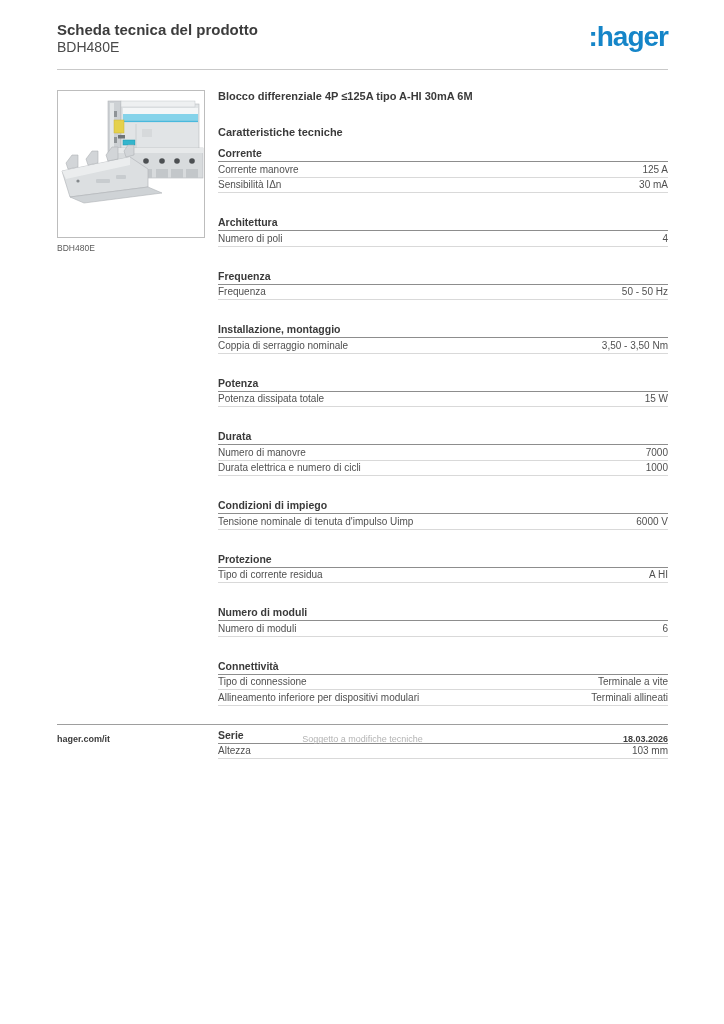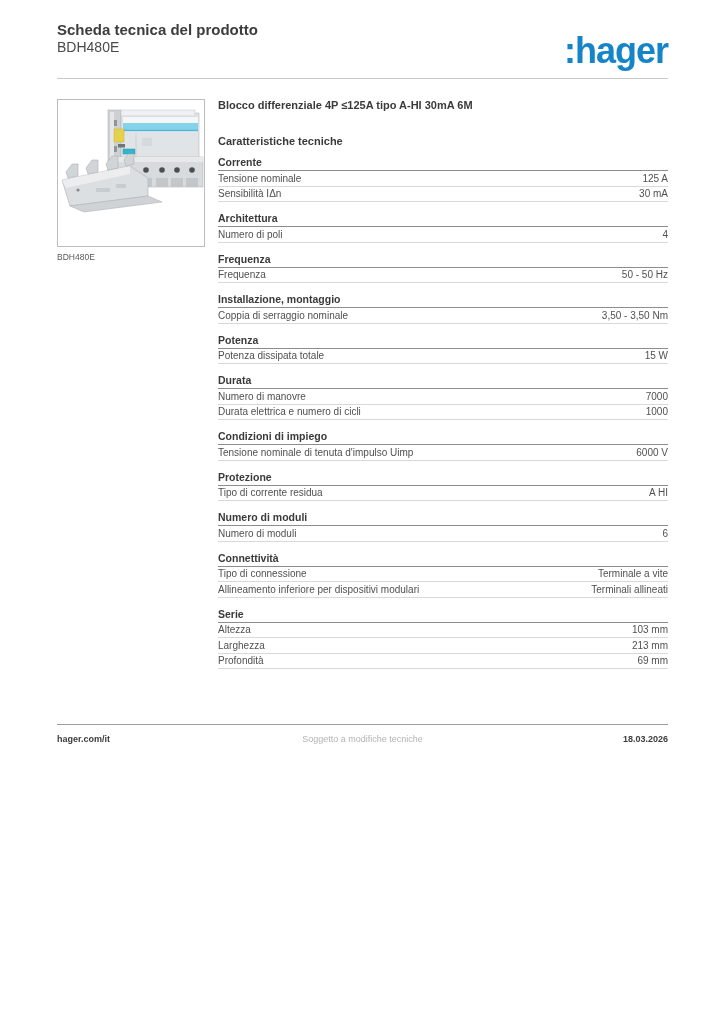--- a/index.html
+++ b/index.html
@@ -11,41 +11,41 @@
     background:#ffffff;
     overflow:hidden;
   }
   
   .header {
     display:flex; justify-content:space-between; align-items:flex-start;
     padding:21px 56px 0 57px;
   }
   .page-title { font-size:15px; line-height:18px; font-weight:bold; color:#3c3c3c; }
   .product-code { font-size:14px; line-height:17px; font-weight:normal; color:#4a4a4a; }
-  .logo { font-size:36px; line-height:28px; font-weight:bold; letter-spacing:-1px; margin-top:16px; }
+  .logo { font-size:28px; line-height:28px; font-weight:bold; letter-spacing:-1px; margin-top:2px; }
   .header-rule { border-top:1px solid #c9c9c9; margin:13px 56px 0 57px; }
 
   
   .main { display:flex; align-items:flex-start; padding:20px 56px 0 57px; }
   .left-col { width:148px; flex:none; }
   .product-image-box {
     width:148px; height:148px;
     border:1px solid #bdbdbd;
     background:#ffffff;
   }
   .image-caption { font-size:8.5px; line-height:10px; color:#5a5a5a; margin-top:5px; }
 
   .right-col { flex:1; margin-left:13px; min-width:0; }
   .product-title { font-size:11px; line-height:13px; font-weight:bold; color:#3a3a3a; }
   .characteristics-heading {
     font-size:11px; line-height:13px; font-weight:bold; color:#3a3a3a;
     margin-top:23px;
   }
   .spec-sections { margin-top:9px; }
-  .spec-section { margin-bottom:11px; }
+  .spec-section { margin-bottom:24px; }
   .spec-section-title {
     font-size:10.5px; line-height:11px; font-weight:bold; color:#3a3a3a;
     padding-bottom:2px;
     border-bottom:1px solid #8d8d8d;
   }
   .spec-row {
     display:flex; justify-content:space-between; align-items:baseline;
     font-size:10px; line-height:11px; color:#505050;
     padding:1.5px 0 2px 0;
     border-bottom:1px solid #d9d9d9;
@@ -136,21 +136,21 @@
       <div class="image-caption">BDH480E</div>
     </div>
 
     <div class="right-col">
       <div class="product-title">Blocco differenziale 4P ≤125A tipo A-HI 30mA 6M</div>
       <div class="characteristics-heading">Caratteristiche tecniche</div>
       <div class="spec-sections">
           <div class="spec-section">
             <div class="spec-section-title">Corrente</div>
             <div class="spec-row">
-              <span class="spec-label">Tensione nominale</span>
+              <span class="spec-label">Corrente manovre</span>
               <span class="spec-value">125 A</span>
             </div>
             <div class="spec-row">
               <span class="spec-label">Sensibilità IΔn</span>
               <span class="spec-value">30 mA</span>
             </div>
           </div>
           <div class="spec-section">
             <div class="spec-section-title">Architettura</div>
             <div class="spec-row">

